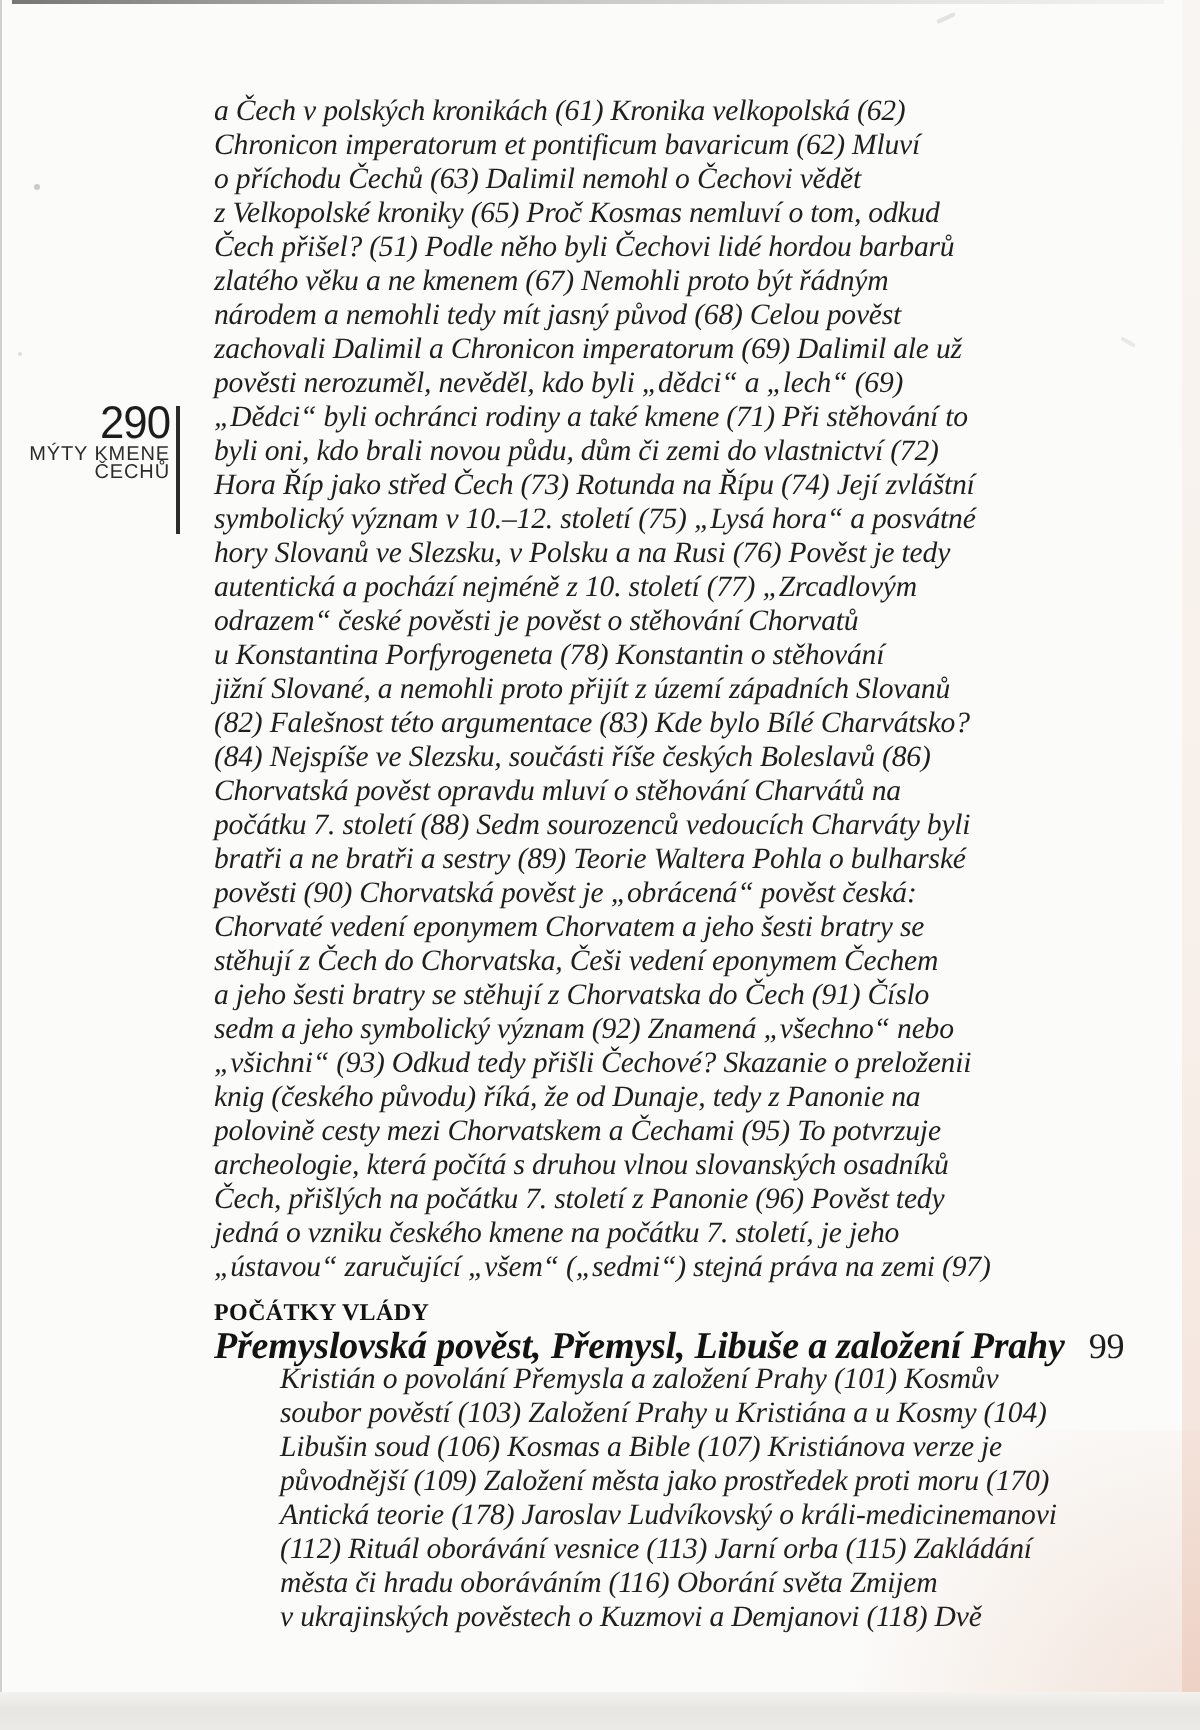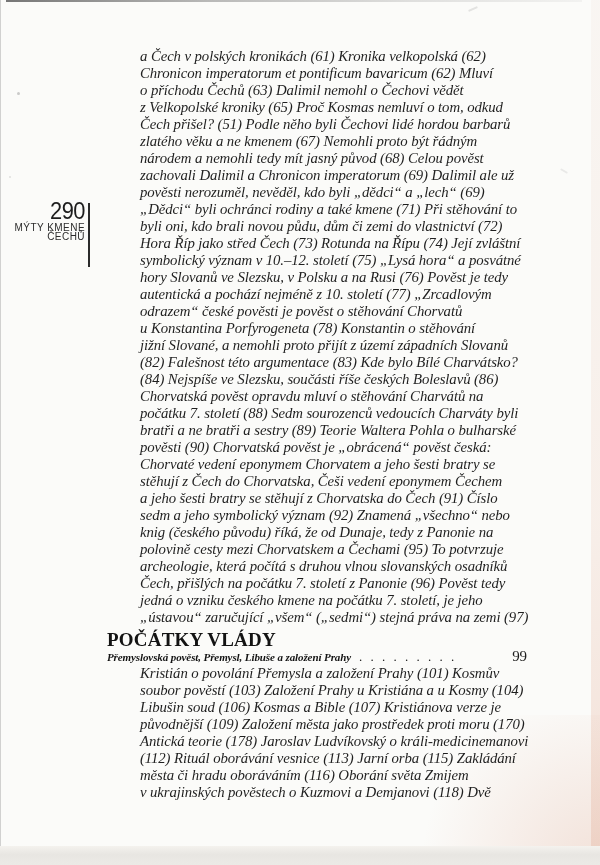--- a/index.html
+++ b/index.html
@@ -59,41 +59,41 @@
     background:#2b2b2b;
   }
 
   
   .toc{
     position:absolute;left:107px;top:48px;width:450px;
     font-style:italic;font-size:14.8px;line-height:17px;
     color:#1f1f1f;letter-spacing:-.1px;
   }
   .toc-lines > div{white-space:nowrap;height:17px;}
-  .block-continued{margin-left:33px;}
+  .block-continued{}
   .toc-section{margin-top:5px;}
   .section-heading{
-    margin:0;font-style:normal;font-weight:bold;font-size:19px;
+    margin:0;font-style:normal;font-weight:bold;font-size:12px;
     line-height:17px;letter-spacing:.2px;color:#131313;
   }
   .entry-row{
     display:flex;align-items:baseline;line-height:17px;height:17px;
     width:420px;
   }
   .entry-title{
-    font-weight:bold;font-style:italic;font-size:11px;color:#131313;
+    font-weight:bold;font-style:italic;font-size:19px;color:#131313;
     white-space:nowrap;flex:0 0 auto;
   }
   .entry-leader{
     flex:1 1 auto;overflow:hidden;white-space:nowrap;
     font-style:normal;font-size:13px;letter-spacing:2.5px;color:#222;
     margin:0 4px 0 8px;
   }
   .entry-page{
-    flex:0 0 auto;font-style:normal;font-size:15px;color:#1d1d1d;
+    flex:0 0 auto;font-style:normal;font-size:18px;color:#1d1d1d;
   }
   .block-detail{margin-left:33px;}
 </style>
 </head>
 <body>
 
 <div class="page">
 
   <div class="edge-top"></div>
   <div class="edge-left"></div>
@@ -138,20 +138,21 @@
         <div>(82) Falešnost této argumentace (83) Kde bylo Bílé Charvátsko?</div>
         <div>(84) Nejspíše ve Slezsku, součásti říše českých Boleslavů (86)</div>
         <div>Chorvatská pověst opravdu mluví o stěhování Charvátů na</div>
         <div>počátku 7. století (88) Sedm sourozenců vedoucích Charváty byli</div>
         <div>bratři a ne bratři a sestry (89) Teorie Waltera Pohla o bulharské</div>
         <div>pověsti (90) Chorvatská pověst je „obrácená“ pověst česká:</div>
         <div>Chorvaté vedení eponymem Chorvatem a jeho šesti bratry se</div>
         <div>stěhují z Čech do Chorvatska, Češi vedení eponymem Čechem</div>
         <div>a jeho šesti bratry se stěhují z Chorvatska do Čech (91) Číslo</div>
         <div>sedm a jeho symbolický význam (92) Znamená „všechno“ nebo</div>
+        <div>„všichni“ (93) Odkud tedy přišli Čechové? Skazanie o preloženii</div>
         <div>knig (českého původu) říká, že od Dunaje, tedy z Panonie na</div>
         <div>polovině cesty mezi Chorvatskem a Čechami (95) To potvrzuje</div>
         <div>archeologie, která počítá s druhou vlnou slovanských osadníků</div>
         <div>Čech, přišlých na počátku 7. století z Panonie (96) Pověst tedy</div>
         <div>jedná o vzniku českého kmene na počátku 7. století, je jeho</div>
         <div>„ústavou“ zaručující „všem“ („sedmi“) stejná práva na zemi (97)</div>
       </div>
 
     <section class="toc-section">
       <h2 class="section-heading">POČÁTKY VLÁDY</h2>

